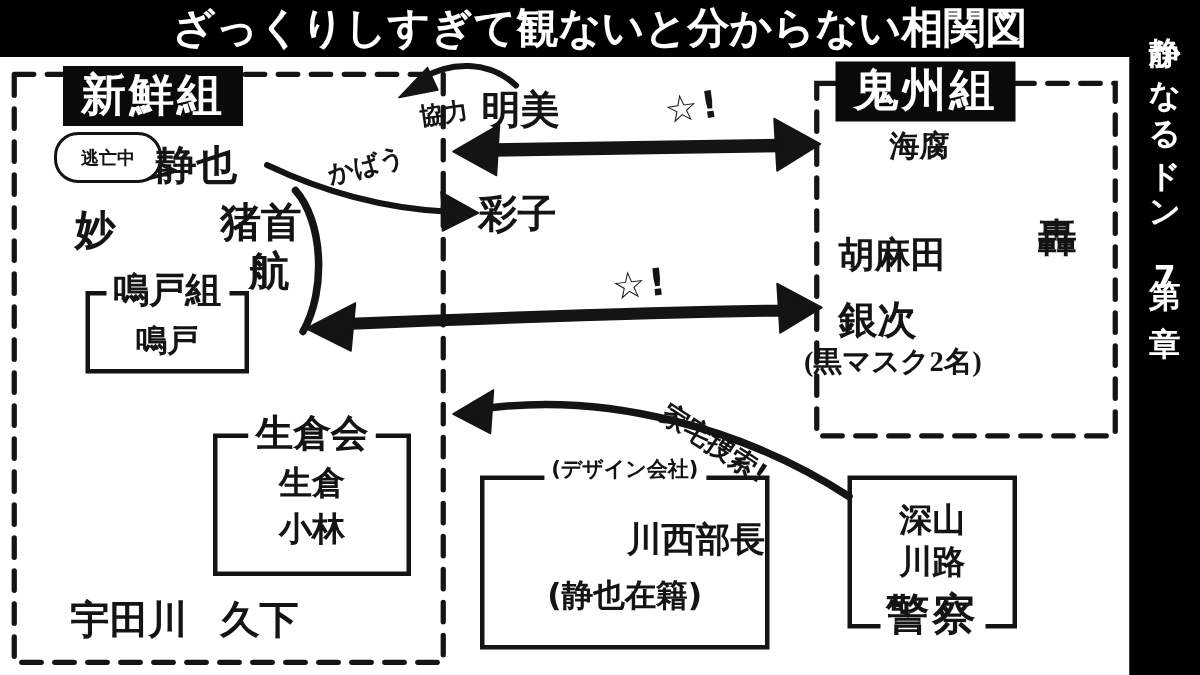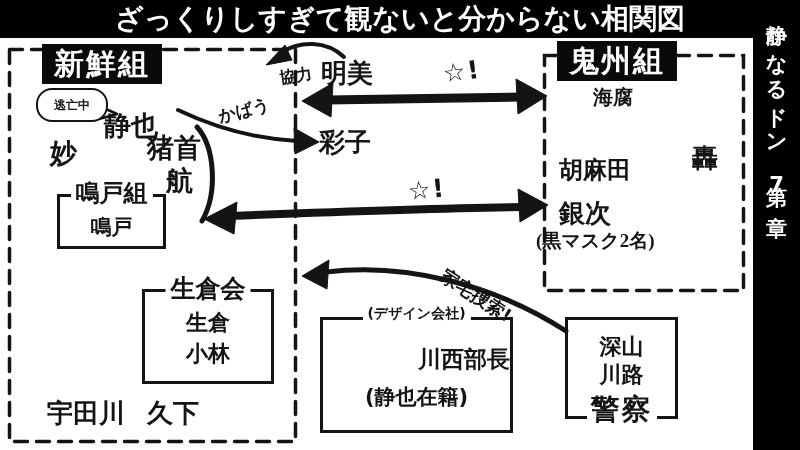--- a/index.html
+++ b/index.html
@@ -78,21 +78,21 @@
 
     <path d="M 566 331 C 495 285 405 262 326 272" class="ink-stroke" stroke-width="5"></path>
     <polygon points="302,276 329,260 327,289" class="ink-fill"></polygon>
   </svg>
 
   <div class="plate" style="left:42px;top:44px;">新鮮組</div>
 
   <div class="bubble">
     <span>逃亡中</span>
   </div>
-  <div class="name" style="left:104px;top:92px;font-size:27px;margin-top:16px;">静也</div>
+  <div class="name" style="left:104px;top:92px;font-size:27px;">静也</div>
   <div class="name" style="left:50px;top:135px;font-size:27px;">妙</div>
   <div class="name" style="left:147px;top:130px;font-size:27px;text-align:right;">猪首</div>
   <div class="name" style="left:166px;top:163px;font-size:27px;">航</div>
 
   <div class="sub-box" style="left:57px;top:194px;width:103px;height:49px;">
     <div class="box-title" style="font-size:24px;">鳴戸組</div>
     <div class="box-member" style="padding-top:16px;font-size:21px;">鳴戸</div>
   </div>
 
 

